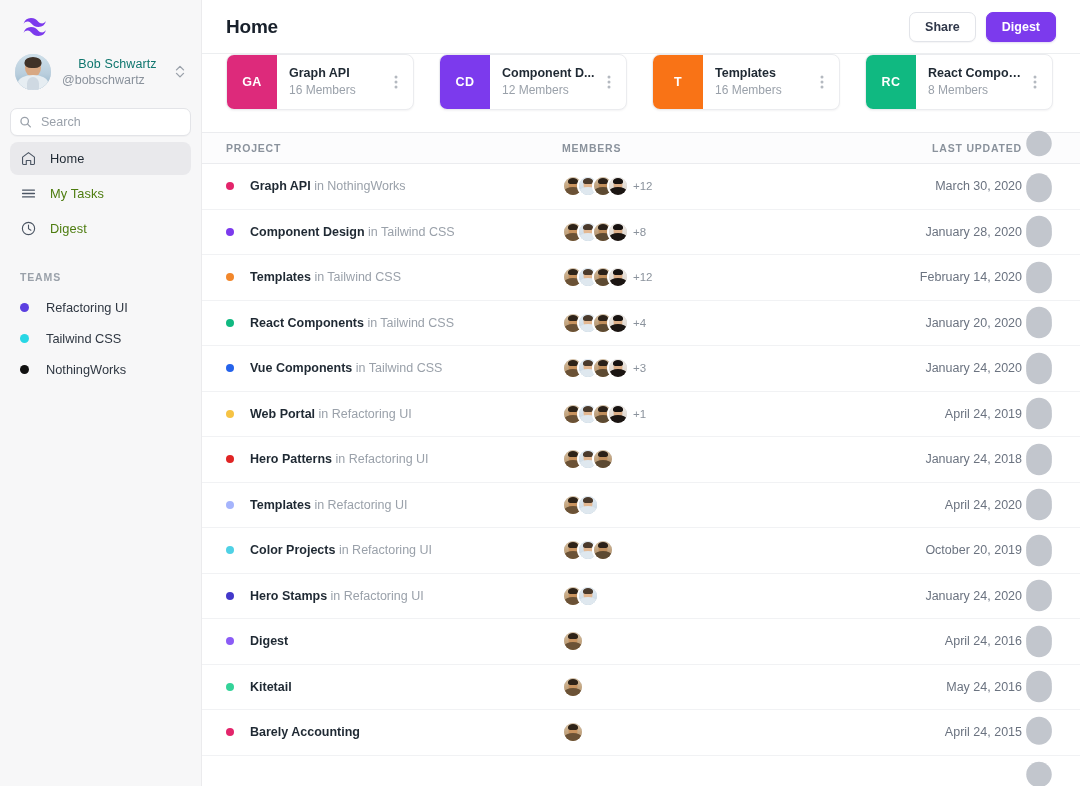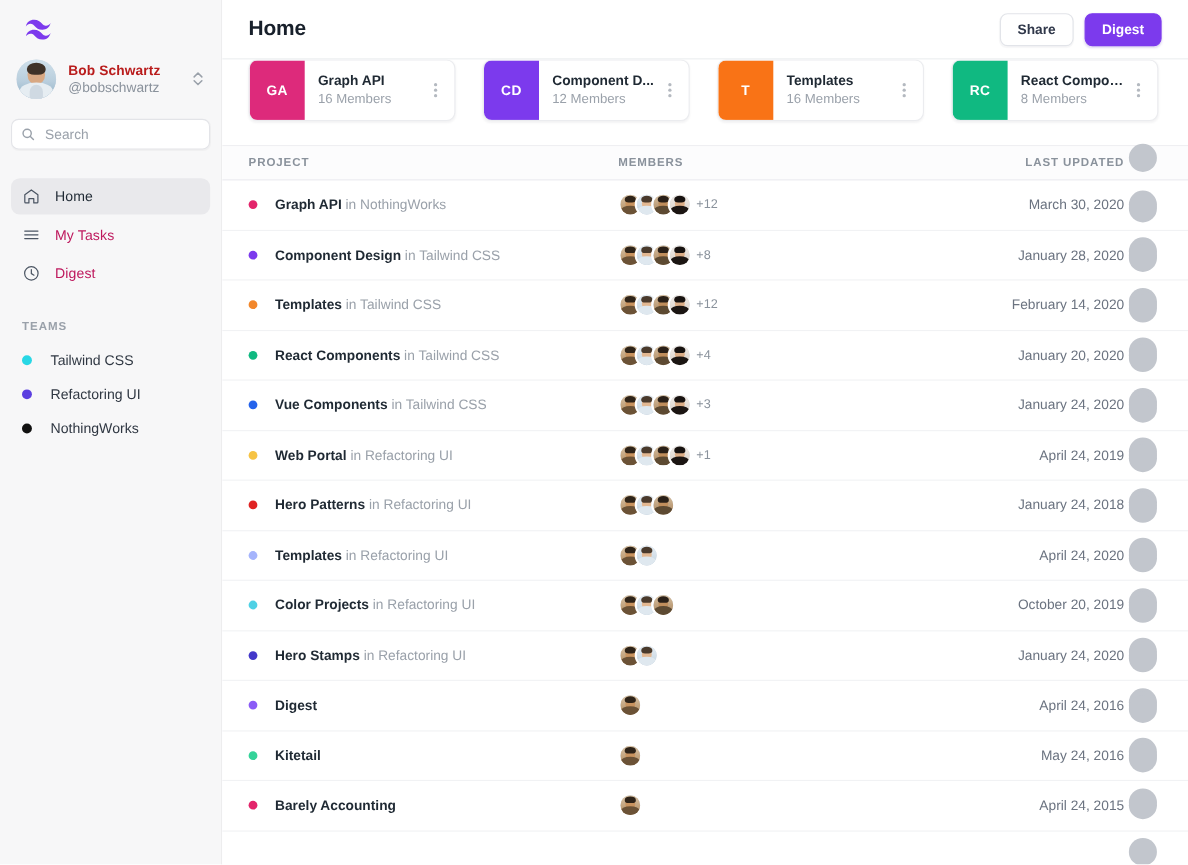--- a/index.html
+++ b/index.html
@@ -31,31 +31,31 @@
     border-radius: 8px;
     cursor: pointer;
   }
   .avatar-photo {
     width: 36px; height: 36px; border-radius: 50%;
     flex: 0 0 36px; overflow: hidden; position: relative;
     background: #cfd9e4;
   }
   .user-meta { margin-left: 11px; flex: 1 1 auto; min-width: 0; }
   .user-name {
-    font-size: 12.5px; font-weight: 700; color: #b91c1c;
-    line-height: 15px; letter-spacing: .1px;
+    font-size: 12.5px; font-weight: 400; color: #0f766e;
+    line-height: 15px; letter-spacing: .1px; text-align: center;
   }
   .user-handle {
     font-size: 12.5px; color: #8a929c; line-height: 16px;
   }
   .chev-updown { width: 14px; color: #9aa1aa; flex: 0 0 14px; }
 
   .search-box {
     position: relative;
-    margin: 0 0 26px 0;
+    margin: 0 0 6px 0;
   }
   .search-box input {
     width: 100%; height: 28px;
     border: 1px solid #e3e4e8; border-radius: 7px;
     background: #ffffff;
     font-family: "Liberation Sans", sans-serif;
     font-size: 12.5px; color: #2d3748;
     padding: 0 10px 0 30px;
     outline: none;
     box-shadow: 0 1px 1px rgba(16,24,40,.03);
@@ -71,21 +71,21 @@
     display: flex; align-items: center;
     height: 33px; padding: 0 10px;
     border-radius: 8px; cursor: pointer;
     color: #374151;
   }
   .nav-item.active { background: #e9e9ec; }
   .nav-item .nav-ico {
     width: 17px; height: 17px; margin-right: 13px;
     color: #4b5563; flex: 0 0 17px;
   }
-  .nav-label { font-size: 12.8px; color: #be185d; letter-spacing: .1px; }
+  .nav-label { font-size: 12.8px; color: #4d7c0f; letter-spacing: .1px; }
   .nav-item.active .nav-label { font-weight: 400; color: #1f2933; }
 
   .teams-title {
     font-size: 10.5px; letter-spacing: .85px; font-weight: 700;
     color: #9aa1aa; padding: 0 10px;
     margin: 26px 0 9px 0; text-transform: uppercase;
   }
   .team-item {
     display: flex; align-items: center;
     height: 31px; padding: 0 10px; border-radius: 8px; cursor: pointer;
@@ -283,26 +283,26 @@
           <path d="M10 6v4.3l2.8 1.7" fill="none" stroke="currentColor" stroke-width="1.3" stroke-linecap="round"></path>
         </svg>
         <span class="nav-label">Digest</span>
       </div>
     </nav>
 
     <div class="teams-title">Teams</div>
 
     <div>
       <div class="team-item">
+        <span class="team-dot" style="background:#5b3fe0"></span>
+        <span class="team-label">Refactoring UI</span>
+      </div>
+      <div class="team-item">
         <span class="team-dot" style="background:#28d7e5"></span>
         <span class="team-label">Tailwind CSS</span>
-      </div>
-      <div class="team-item">
-        <span class="team-dot" style="background:#5b3fe0"></span>
-        <span class="team-label">Refactoring UI</span>
       </div>
       <div class="team-item">
         <span class="team-dot" style="background:#111111"></span>
         <span class="team-label">NothingWorks</span>
       </div>
     </div>
   </aside>
 
   <section class="main">
 

